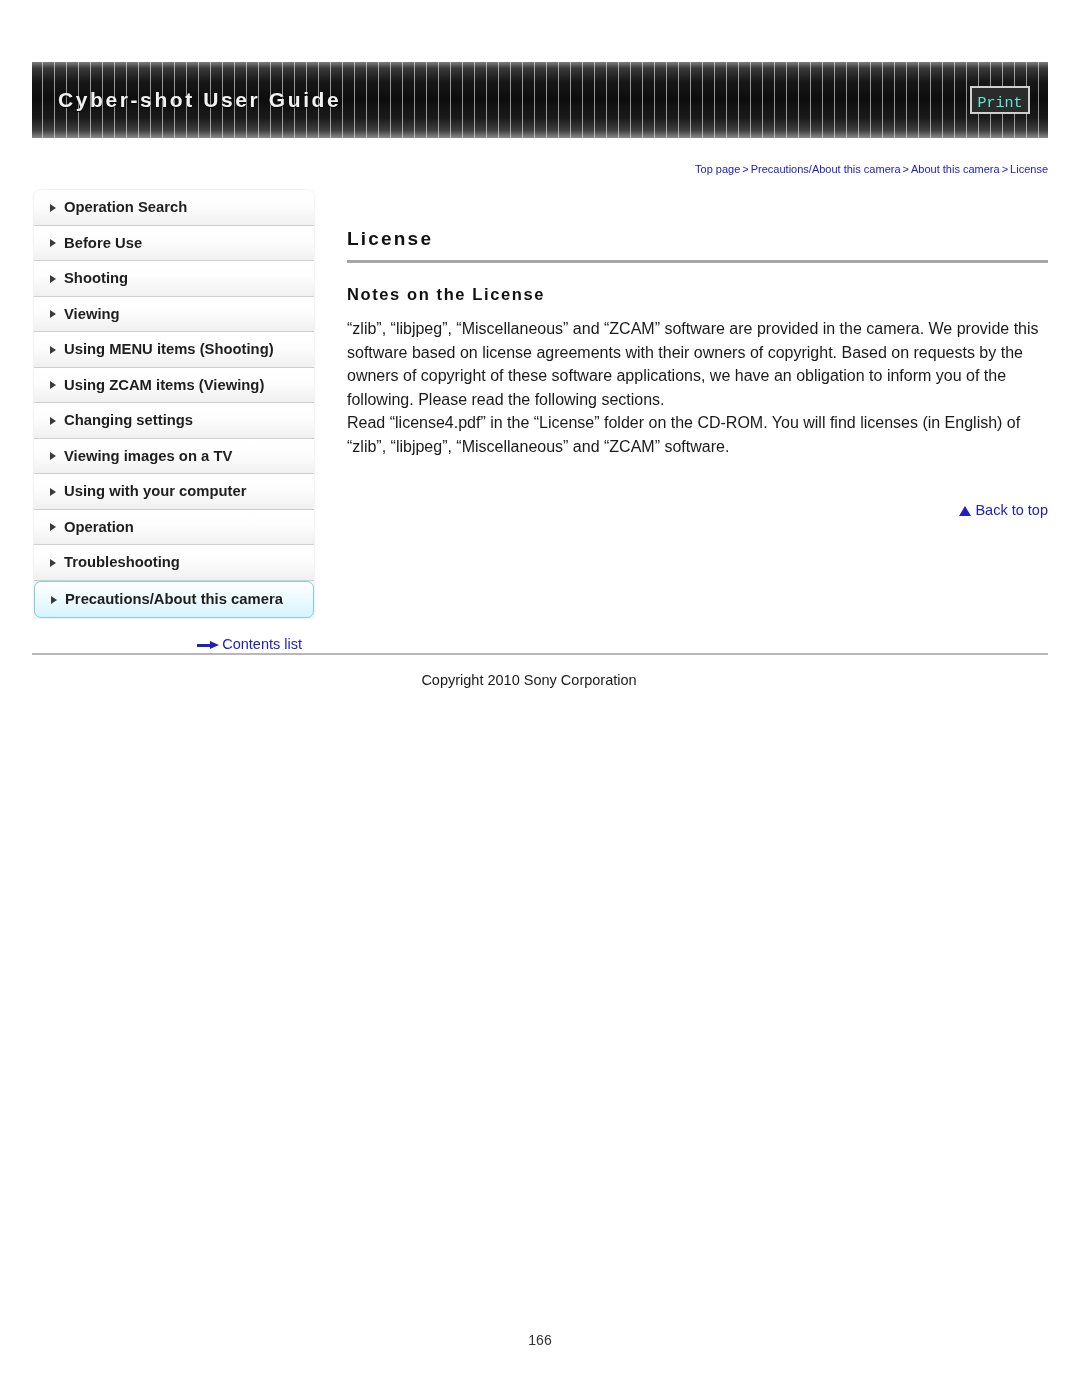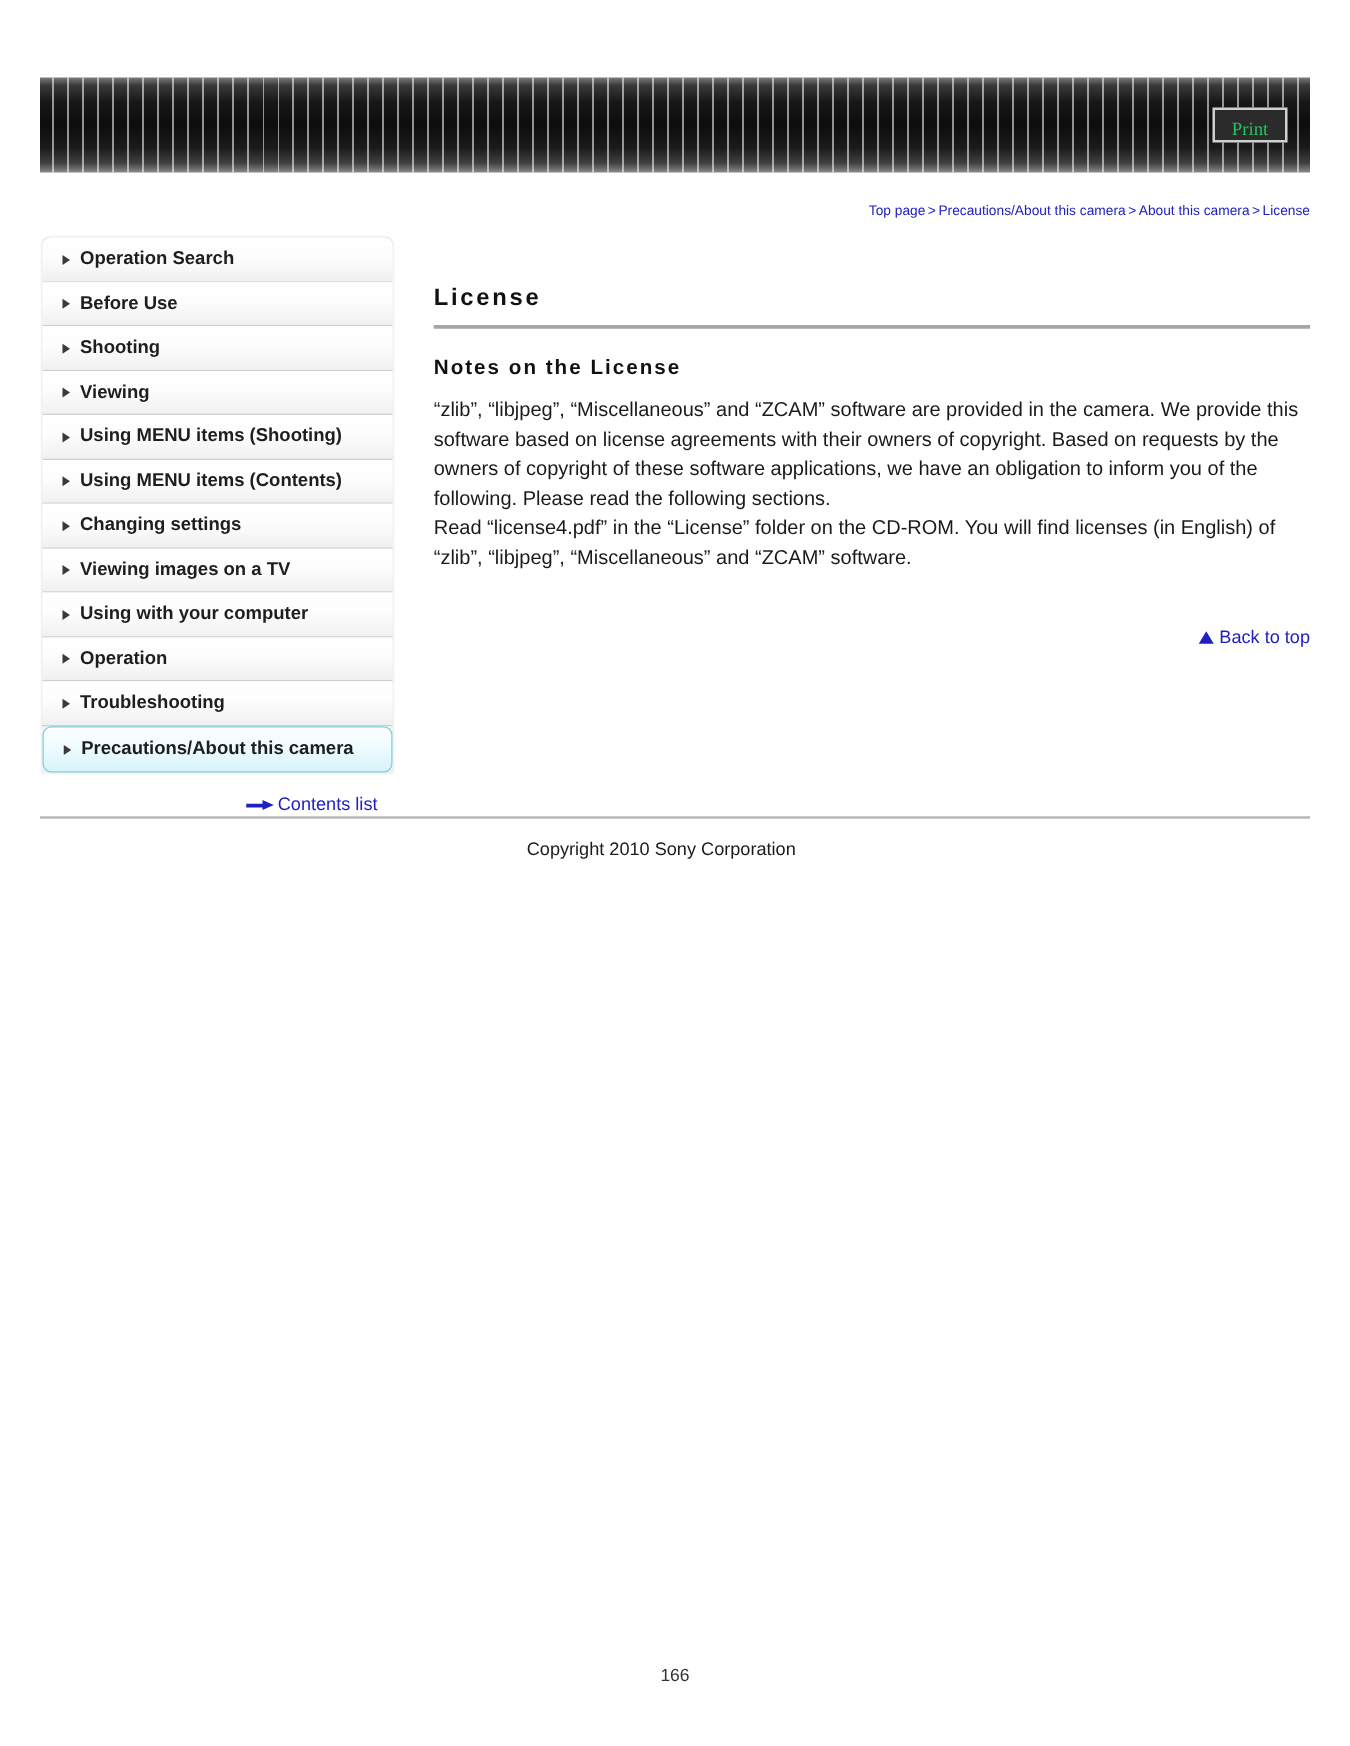--- a/index.html
+++ b/index.html
@@ -62,28 +62,28 @@
   }
   .print-button {
     position: absolute;
     right: 18px;
     top: 50%;
     transform: translateY(-50%);
     width: 60px;
     height: 28px;
     border: 2px solid #cfcfcf;
     background: #2b2b2b;
-    color: #22c55e;
+    color: #5eead4;
     font-size: 15px;
     line-height: 24px;
     text-align: center;
     box-sizing: border-box;
     cursor: pointer;
     padding: 4px;
-    font-family: Liberation Serif, serif;
+    font-family: Liberation Mono, monospace;
   }
 
   
   .breadcrumb {
     position: absolute;
     left: 347px;
     top: 163px;
     width: 701px;
     text-align: right;
     font-size: 11px;
@@ -264,20 +264,21 @@
     font-size: 14px;
     color: #333333;
   }
 </style>
 </head>
 <body>
 
 <div class="page">
 
   <div class="header">
+    <div class="header-title">Cyber-shot User Guide</div>
     <button class="print-button">Print</button>
   </div>
 
   <div class="breadcrumb">
     <a href="#">Top page</a><span class="sep">&gt;</span><a href="#">Precautions/About this camera</a><span class="sep">&gt;</span><a href="#">About this camera</a><span class="sep">&gt;</span><a href="#">License</a>
   </div>
 
   <div class="sidebar">
     <div class="side-item">
       <span class="tri"></span>
@@ -294,21 +295,21 @@
     <div class="side-item">
       <span class="tri"></span>
       <span>Viewing</span>
     </div>
     <div class="side-item">
       <span class="tri"></span>
       <span>Using MENU items (Shooting)</span>
     </div>
     <div class="side-item">
       <span class="tri"></span>
-      <span>Using MENU items (Contents)</span>
+      <span>Using ZCAM items (Viewing)</span>
     </div>
     <div class="side-item">
       <span class="tri"></span>
       <span>Changing settings</span>
     </div>
     <div class="side-item">
       <span class="tri"></span>
       <span>Viewing images on a TV</span>
     </div>
     <div class="side-item">

